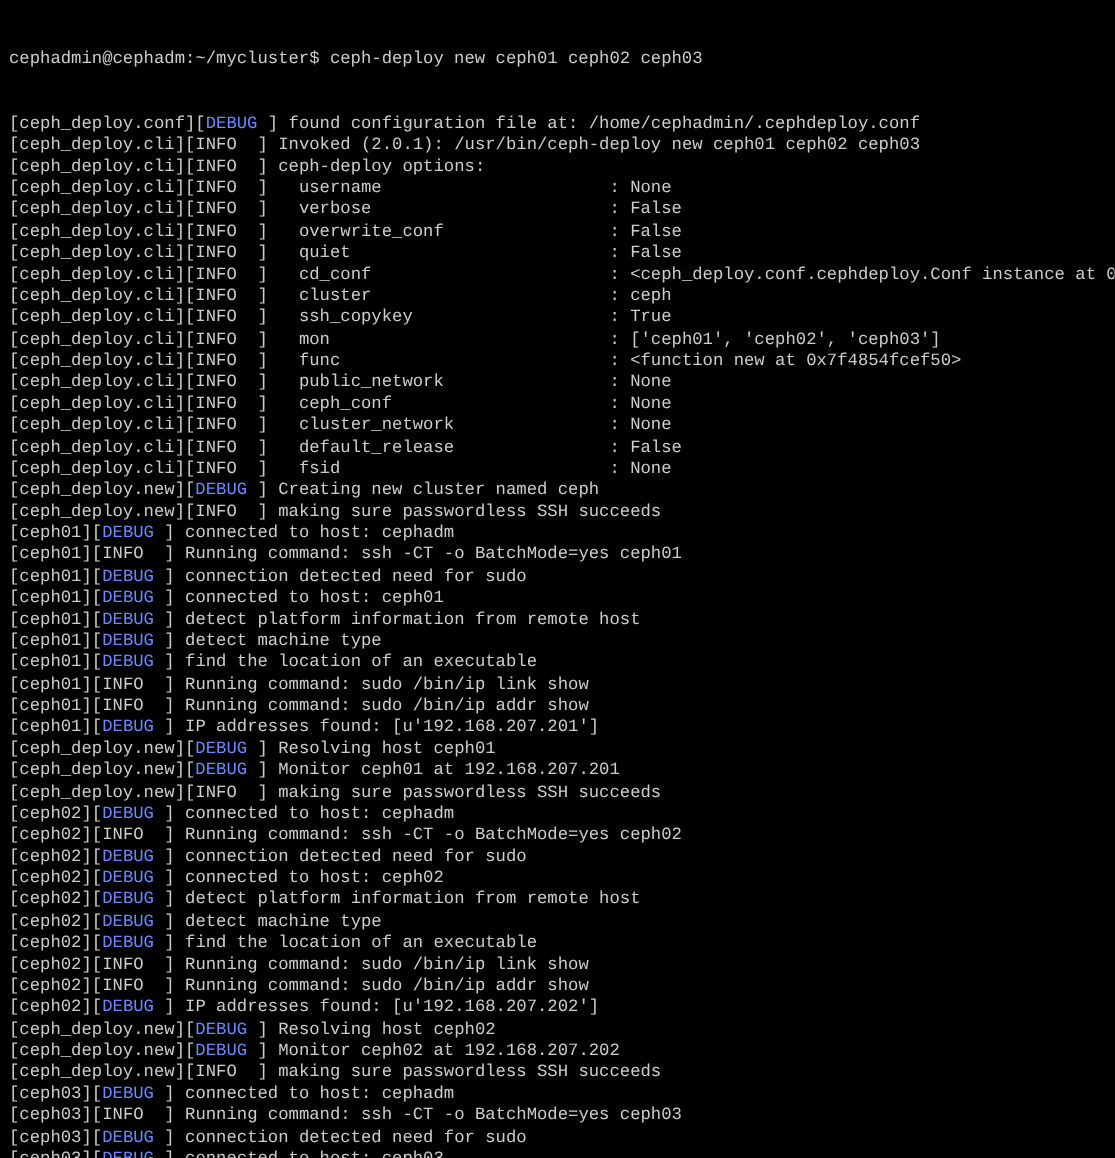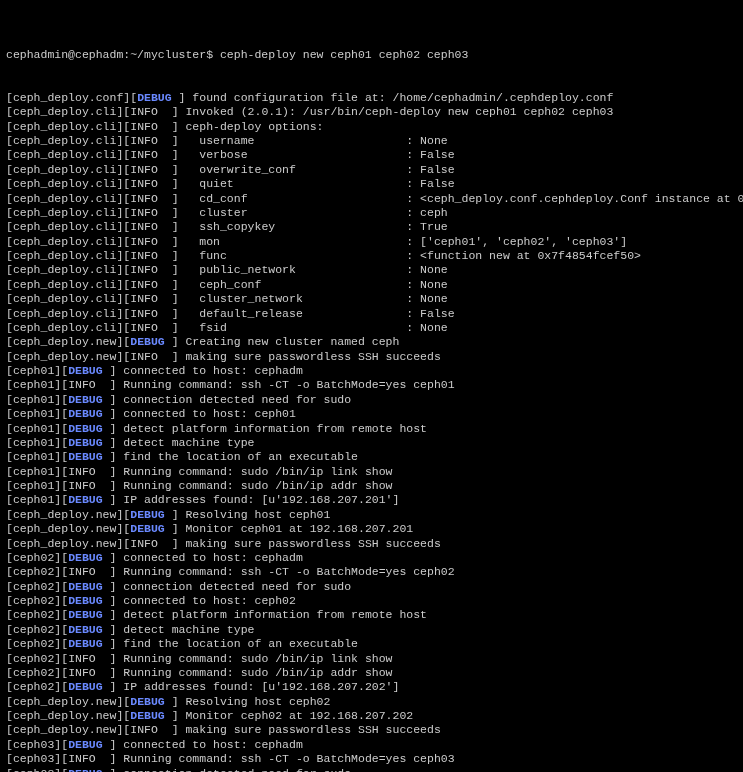--- a/index.html
+++ b/index.html
@@ -11,22 +11,22 @@
     font-size: 11.5px;
     line-height: 1.25;
     width: 743px;
   }
   .terminal {
     padding: 4px 6px;
     white-space: pre;
   }
   .line { white-space: pre; }
   .white { color: #ccc; }
-  .blue { color: #6a89ff; font-weight: bold; }
-  .prompt { color: #ccc; margin-top: 15px; }
+  .blue { color: #6a89ff; }
+  .prompt { color: #ccc; }
 </style>
 </head>
 <body>
 
 <div class="terminal">
   <div class="line prompt">cephadmin@cephadm:~/mycluster$ ceph-deploy new ceph01 ceph02 ceph03</div>
   <div id="log"><div class="line"><span class="white">[ceph_deploy.conf]</span><span>[<span class="blue">DEBUG</span> ]</span><span class="white"> found configuration file at: /home/cephadmin/.cephdeploy.conf</span></div><div class="line"><span class="white">[ceph_deploy.cli]</span><span>[<span class="white">INFO</span>  ]</span><span class="white"> Invoked (2.0.1): /usr/bin/ceph-deploy new ceph01 ceph02 ceph03</span></div><div class="line"><span class="white">[ceph_deploy.cli]</span><span>[<span class="white">INFO</span>  ]</span><span class="white"> ceph-deploy options:</span></div><div class="line"><span class="white">[ceph_deploy.cli]</span><span>[<span class="white">INFO</span>  ]</span><span class="white">   username                      : None</span></div><div class="line"><span class="white">[ceph_deploy.cli]</span><span>[<span class="white">INFO</span>  ]</span><span class="white">   verbose                       : False</span></div><div class="line"><span class="white">[ceph_deploy.cli]</span><span>[<span class="white">INFO</span>  ]</span><span class="white">   overwrite_conf                : False</span></div><div class="line"><span class="white">[ceph_deploy.cli]</span><span>[<span class="white">INFO</span>  ]</span><span class="white">   quiet                         : False</span></div><div class="line"><span class="white">[ceph_deploy.cli]</span><span>[<span class="white">INFO</span>  ]</span><span class="white">   cd_conf                       : &lt;ceph_deploy.conf.cephdeploy.Conf instance at 0x7f4854b728c0&gt;</span></div><div class="line"><span class="white">[ceph_deploy.cli]</span><span>[<span class="white">INFO</span>  ]</span><span class="white">   cluster                       : ceph</span></div><div class="line"><span class="white">[ceph_deploy.cli]</span><span>[<span class="white">INFO</span>  ]</span><span class="white">   ssh_copykey                   : True</span></div><div class="line"><span class="white">[ceph_deploy.cli]</span><span>[<span class="white">INFO</span>  ]</span><span class="white">   mon                           : ['ceph01', 'ceph02', 'ceph03']</span></div><div class="line"><span class="white">[ceph_deploy.cli]</span><span>[<span class="white">INFO</span>  ]</span><span class="white">   func                          : &lt;function new at 0x7f4854fcef50&gt;</span></div><div class="line"><span class="white">[ceph_deploy.cli]</span><span>[<span class="white">INFO</span>  ]</span><span class="white">   public_network                : None</span></div><div class="line"><span class="white">[ceph_deploy.cli]</span><span>[<span class="white">INFO</span>  ]</span><span class="white">   ceph_conf                     : None</span></div><div class="line"><span class="white">[ceph_deploy.cli]</span><span>[<span class="white">INFO</span>  ]</span><span class="white">   cluster_network               : None</span></div><div class="line"><span class="white">[ceph_deploy.cli]</span><span>[<span class="white">INFO</span>  ]</span><span class="white">   default_release               : False</span></div><div class="line"><span class="white">[ceph_deploy.cli]</span><span>[<span class="white">INFO</span>  ]</span><span class="white">   fsid                          : None</span></div><div class="line"><span class="white">[ceph_deploy.new]</span><span>[<span class="blue">DEBUG</span> ]</span><span class="white"> Creating new cluster named ceph</span></div><div class="line"><span class="white">[ceph_deploy.new]</span><span>[<span class="white">INFO</span>  ]</span><span class="white"> making sure passwordless SSH succeeds</span></div><div class="line"><span class="white">[ceph01]</span><span>[<span class="blue">DEBUG</span> ]</span><span class="white"> connected to host: cephadm</span></div><div class="line"><span class="white">[ceph01]</span><span>[<span class="white">INFO</span>  ]</span><span class="white"> Running command: ssh -CT -o BatchMode=yes ceph01</span></div><div class="line"><span class="white">[ceph01]</span><span>[<span class="blue">DEBUG</span> ]</span><span class="white"> connection detected need for sudo</span></div><div class="line"><span class="white">[ceph01]</span><span>[<span class="blue">DEBUG</span> ]</span><span class="white"> connected to host: ceph01</span></div><div class="line"><span class="white">[ceph01]</span><span>[<span class="blue">DEBUG</span> ]</span><span class="white"> detect platform information from remote host</span></div><div class="line"><span class="white">[ceph01]</span><span>[<span class="blue">DEBUG</span> ]</span><span class="white"> detect machine type</span></div><div class="line"><span class="white">[ceph01]</span><span>[<span class="blue">DEBUG</span> ]</span><span class="white"> find the location of an executable</span></div><div class="line"><span class="white">[ceph01]</span><span>[<span class="white">INFO</span>  ]</span><span class="white"> Running command: sudo /bin/ip link show</span></div><div class="line"><span class="white">[ceph01]</span><span>[<span class="white">INFO</span>  ]</span><span class="white"> Running command: sudo /bin/ip addr show</span></div><div class="line"><span class="white">[ceph01]</span><span>[<span class="blue">DEBUG</span> ]</span><span class="white"> IP addresses found: [u'192.168.207.201']</span></div><div class="line"><span class="white">[ceph_deploy.new]</span><span>[<span class="blue">DEBUG</span> ]</span><span class="white"> Resolving host ceph01</span></div><div class="line"><span class="white">[ceph_deploy.new]</span><span>[<span class="blue">DEBUG</span> ]</span><span class="white"> Monitor ceph01 at 192.168.207.201</span></div><div class="line"><span class="white">[ceph_deploy.new]</span><span>[<span class="white">INFO</span>  ]</span><span class="white"> making sure passwordless SSH succeeds</span></div><div class="line"><span class="white">[ceph02]</span><span>[<span class="blue">DEBUG</span> ]</span><span class="white"> connected to host: cephadm</span></div><div class="line"><span class="white">[ceph02]</span><span>[<span class="white">INFO</span>  ]</span><span class="white"> Running command: ssh -CT -o BatchMode=yes ceph02</span></div><div class="line"><span class="white">[ceph02]</span><span>[<span class="blue">DEBUG</span> ]</span><span class="white"> connection detected need for sudo</span></div><div class="line"><span class="white">[ceph02]</span><span>[<span class="blue">DEBUG</span> ]</span><span class="white"> connected to host: ceph02</span></div><div class="line"><span class="white">[ceph02]</span><span>[<span class="blue">DEBUG</span> ]</span><span class="white"> detect platform information from remote host</span></div><div class="line"><span class="white">[ceph02]</span><span>[<span class="blue">DEBUG</span> ]</span><span class="white"> detect machine type</span></div><div class="line"><span class="white">[ceph02]</span><span>[<span class="blue">DEBUG</span> ]</span><span class="white"> find the location of an executable</span></div><div class="line"><span class="white">[ceph02]</span><span>[<span class="white">INFO</span>  ]</span><span class="white"> Running command: sudo /bin/ip link show</span></div><div class="line"><span class="white">[ceph02]</span><span>[<span class="white">INFO</span>  ]</span><span class="white"> Running command: sudo /bin/ip addr show</span></div><div class="line"><span class="white">[ceph02]</span><span>[<span class="blue">DEBUG</span> ]</span><span class="white"> IP addresses found: [u'192.168.207.202']</span></div><div class="line"><span class="white">[ceph_deploy.new]</span><span>[<span class="blue">DEBUG</span> ]</span><span class="white"> Resolving host ceph02</span></div><div class="line"><span class="white">[ceph_deploy.new]</span><span>[<span class="blue">DEBUG</span> ]</span><span class="white"> Monitor ceph02 at 192.168.207.202</span></div><div class="line"><span class="white">[ceph_deploy.new]</span><span>[<span class="white">INFO</span>  ]</span><span class="white"> making sure passwordless SSH succeeds</span></div><div class="line"><span class="white">[ceph03]</span><span>[<span class="blue">DEBUG</span> ]</span><span class="white"> connected to host: cephadm</span></div><div class="line"><span class="white">[ceph03]</span><span>[<span class="white">INFO</span>  ]</span><span class="white"> Running command: ssh -CT -o BatchMode=yes ceph03</span></div><div class="line"><span class="white">[ceph03]</span><span>[<span class="blue">DEBUG</span> ]</span><span class="white"> connection detected need for sudo</span></div><div class="line"><span class="white">[ceph03]</span><span>[<span class="blue">DEBUG</span> ]</span><span class="white"> connected to host: ceph03</span></div></div>
   
 </div>
 

